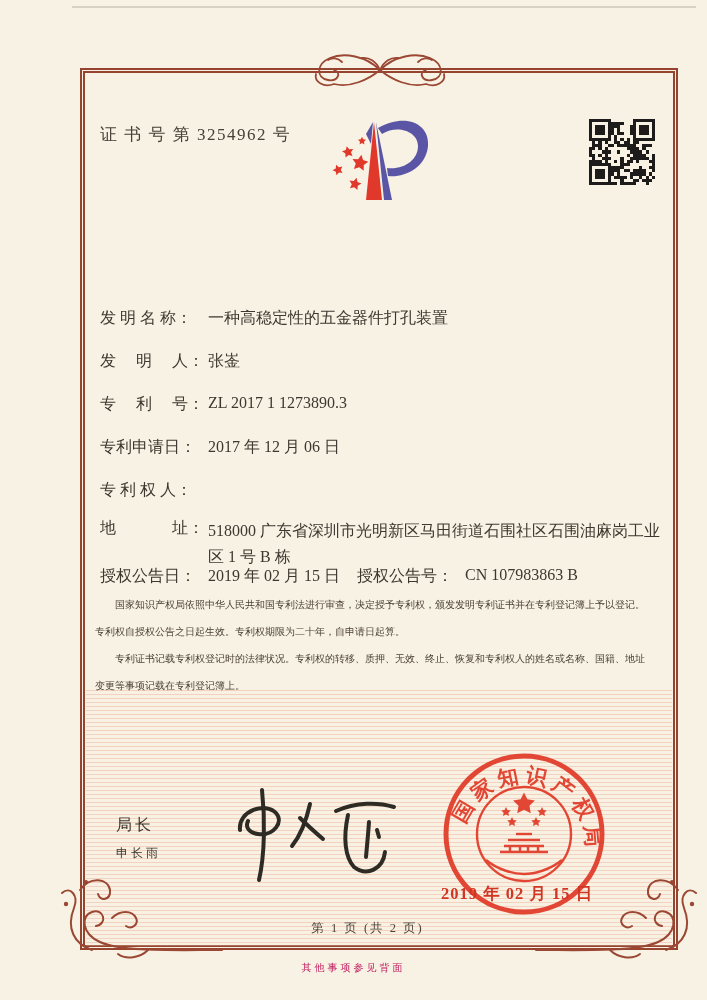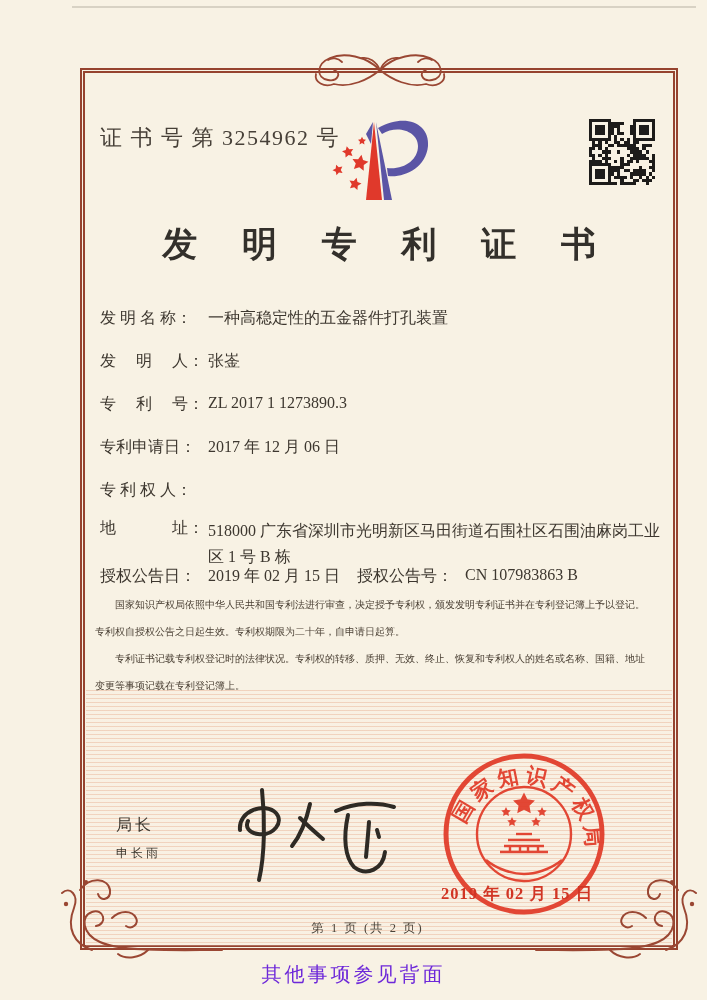--- a/index.html
+++ b/index.html
@@ -12,21 +12,21 @@
   .scan-edge{position:absolute;top:6px;left:72px;width:624px;height:2px;background:#beb8a9;opacity:.55;}
   .frame{
     position:absolute;left:80px;top:68px;width:598px;height:882px;
     border:5px double #96432f;box-sizing:border-box;
   }
   .texture{
     position:absolute;left:86px;top:690px;width:586px;height:256px;
     background:repeating-linear-gradient(180deg, rgba(226,150,116,.34) 0 1px, rgba(250,236,224,.25) 1px 4px);
     pointer-events:none;
   }
-  .cert-no{position:absolute;left:100px;top:123px;font-size:22px;letter-spacing:1.5px;color:#474038;white-space:pre;}
+  .cert-no{position:absolute;left:100px;top:123px;font-size:17px;letter-spacing:1.5px;color:#474038;white-space:pre;}
   .logo{position:absolute;left:326px;top:110px;}
   .qr{
     position:absolute;left:589px;top:119px;width:66px;height:66px;
     display:grid;grid-template-columns:repeat(21,1fr);grid-template-rows:repeat(21,1fr);
   }
   .qr .c{background:transparent;}
   .qr .c.d{background:#1d1c1a;}
   .title{
     position:absolute;left:80px;top:221px;width:598px;text-align:center;
     font-size:35px;font-weight:bold;letter-spacing:18px;text-indent:18px;color:#33302b;white-space:pre;
@@ -43,21 +43,21 @@
     position:absolute;left:95px;top:591px;width:550px;
     font-size:10px;line-height:27px;color:#493f33;text-align:justify;
   }
   .paras p{margin:0;text-indent:2em;}
   .officer-title{position:absolute;left:116px;top:815px;font-family:"Liberation Sans","DejaVu Sans",sans-serif;font-size:16px;letter-spacing:3px;color:#3a342c;}
   .officer-name{position:absolute;left:116px;top:845px;font-family:"Liberation Sans","DejaVu Sans",sans-serif;font-size:12px;letter-spacing:3px;color:#3a342c;}
   .signature{position:absolute;left:212px;top:778px;}
   .seal{position:absolute;left:438px;top:748px;opacity:.93;}
   .seal-date{position:absolute;left:441px;top:883px;font-size:16.5px;font-weight:bold;color:#d13524;letter-spacing:1px;white-space:pre;}
   .page-no{position:absolute;left:0;right:0;top:920px;text-align:center;font-size:12.5px;letter-spacing:2px;color:#4c443a;white-space:pre;padding-left:28px;}
-  .back-note{position:absolute;left:0;right:0;top:961px;text-align:center;font-size:20px;letter-spacing:3px;color:#6d28d9;}
+  .back-note{position:absolute;left:0;right:0;top:961px;text-align:center;font-size:10px;letter-spacing:3px;color:#be185d;}
   .ornament{position:absolute;}
   svg{display:block;}
 </style>
 </head>
 <body>
 
 <div class="page">
 
   <div class="scan-edge"></div>
 
@@ -550,21 +550,20 @@
       <div class="c d"></div>
       <div class="c d"></div>
       <div class="c"></div>
       <div class="c"></div>
       <div class="c"></div>
       <div class="c d"></div>
       <div class="c"></div>
       <div class="c"></div>
     </div>
 
-  <div class="title">发 明 专 利 证 书</div>
 
   <div class="row r1">
     <span class="label">发 明 名 称：</span>
     <span class="value">一种高稳定性的五金器件打孔装置</span>
   </div>
   <div class="row r2">
     <span class="label">发　 明　 人：</span>
     <span class="value">张崟</span>
   </div>
   <div class="row r3">

